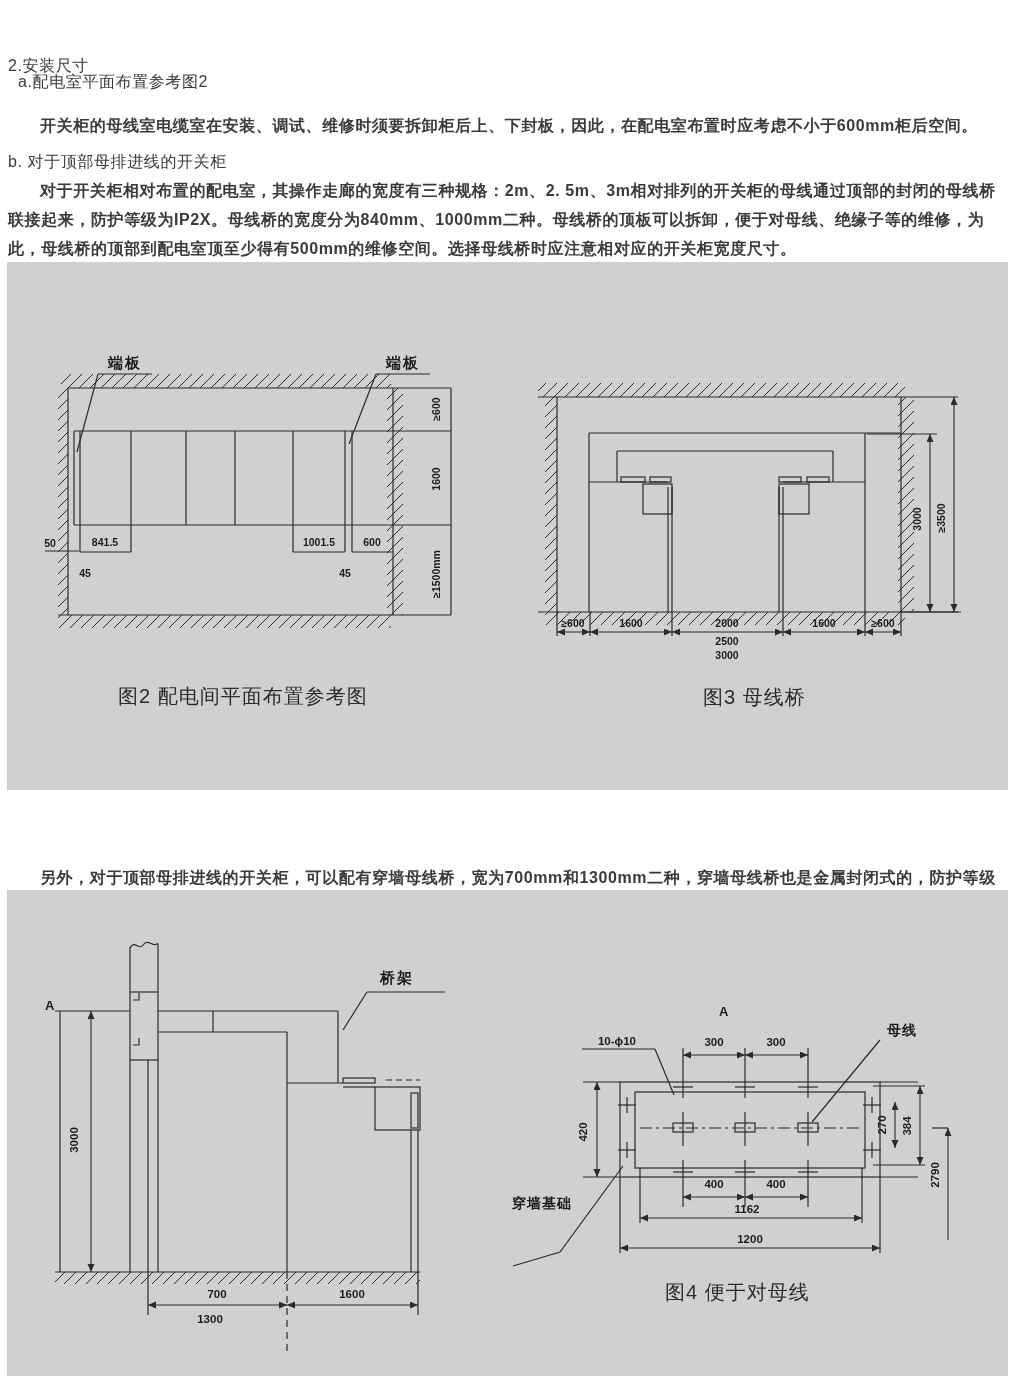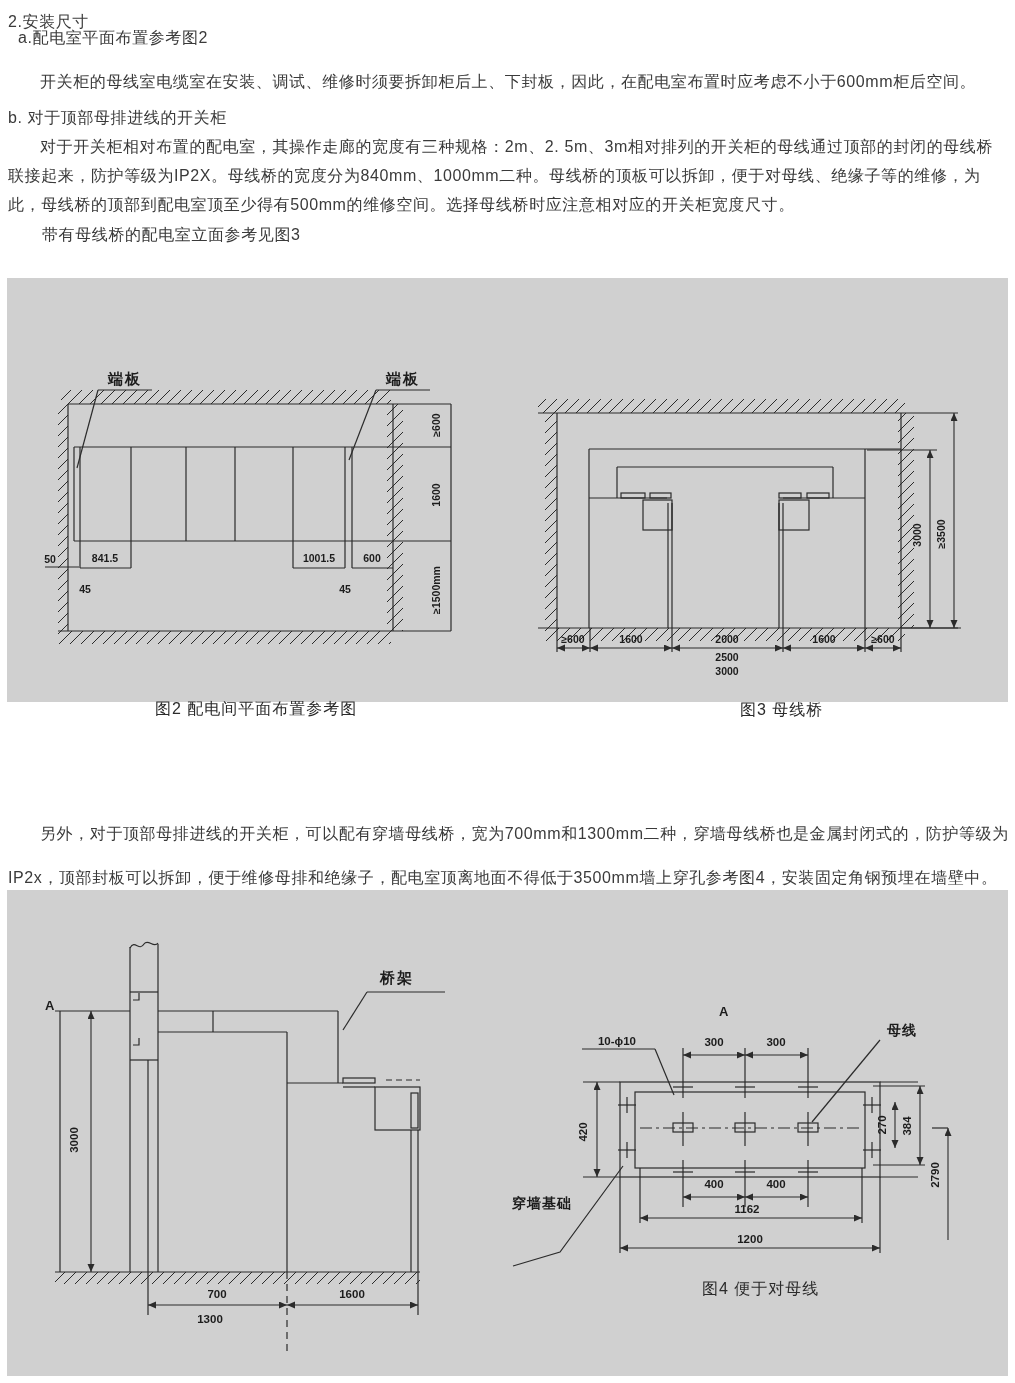--- a/index.html
+++ b/index.html
@@ -1,23 +1,23 @@
 <!DOCTYPE html>
 <html><head>
 <meta charset="utf-8">
 <style>
   html,body{margin:0;padding:0;background:#fff;}
   body{width:1015px;height:1383px;position:relative;overflow:hidden;
        font-family:"Liberation Sans",sans-serif;color:#333;}
-  .txt{position:absolute;font-size:16px;letter-spacing:0.6px;line-height:28px;color:#3a3a3a;}
-  .para{width:1000px;text-indent:2em;}
+  .txt{position:absolute;font-size:16px;letter-spacing:0.6px;line-height:28px;color:#3a3a3a;margin-top:44px;}
+  .para{width:1000px;text-indent:2em;font-weight:bold;}
   .panel{position:absolute;left:7px;width:1001px;background:#d0d0d0;}
-  #panel1{top:278px;height:424px;}
+  #panel1{top:262px;height:528px;}
   #panel2{top:890px;height:486px;}
-  .cap{position:absolute;font-size:16px;letter-spacing:1px;color:#2b2b2b;white-space:nowrap;margin-left:37px;}
+  .cap{position:absolute;font-size:20px;letter-spacing:1px;color:#2b2b2b;white-space:nowrap;}
   svg{position:absolute;left:0;top:0;}
   svg text{fill:#1c1c1c;font-family:"Liberation Sans",sans-serif;}
   .d{font-size:10.5px;font-weight:bold;text-anchor:middle;}
   .dl{font-size:11.5px;font-weight:bold;text-anchor:middle;}
   .zh{font-size:15px;font-weight:bold;text-anchor:middle;letter-spacing:2px;}
   .zhl{font-size:14px;font-weight:bold;letter-spacing:1px;}
   .aa{font-size:13px;font-weight:bold;}
 </style>
 </head>
 <body>

